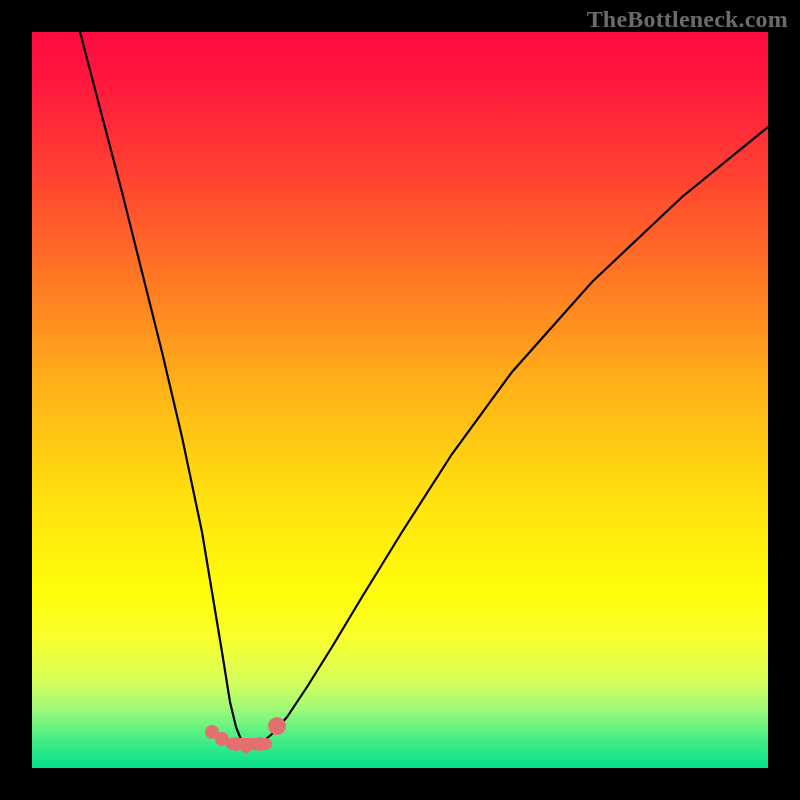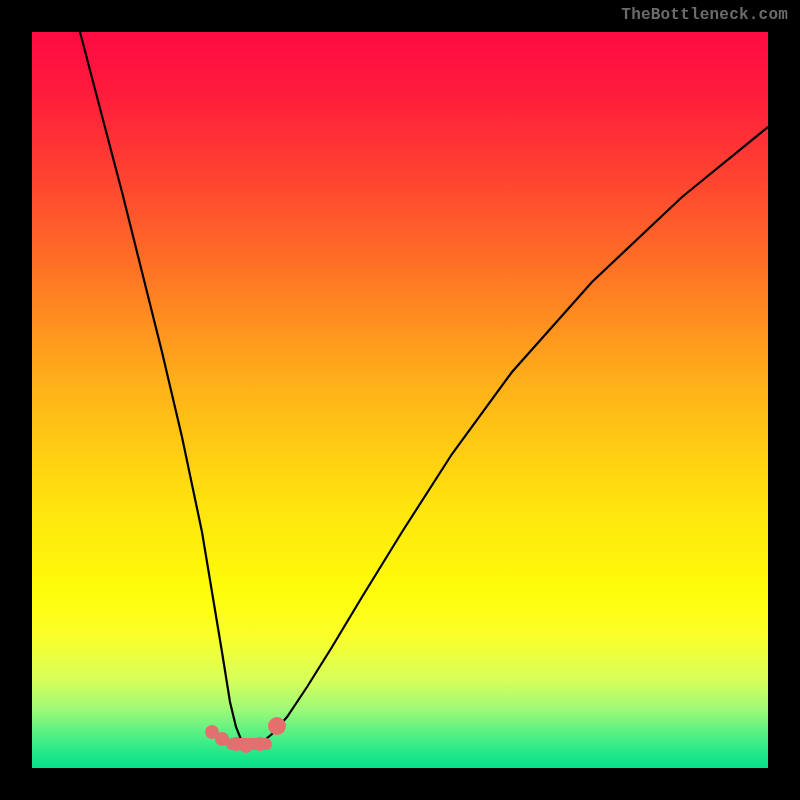--- a/index.html
+++ b/index.html
@@ -29,22 +29,22 @@
       #9ffa78 92%,
       #5cf183 95%,
       #23e788 98%,
       #08e08a 100%
     );
   }
   .watermark {
     position: absolute;
     top: 6px;
     right: 12px;
-    font-family: Liberation Mono, monospace;
-    font-size: 16px;
+    font-family: Liberation Serif, serif;
+    font-size: 24px;
     font-weight: 600;
     color: #6b6b6b;
     letter-spacing: 0.2px;
     pointer-events: none;
   }
   svg.curve {
     position: absolute;
     left: 0;
     top: 0;
     width: 736px;

